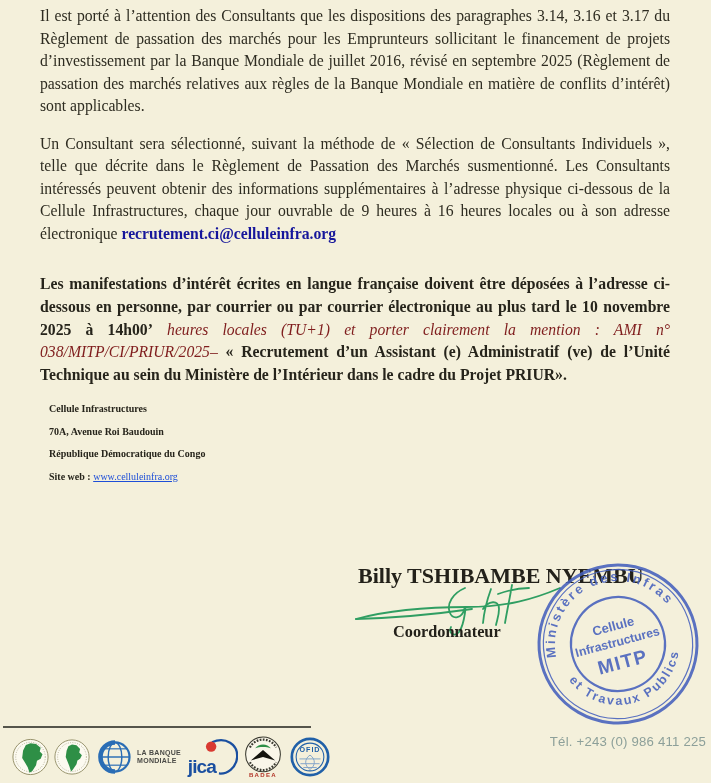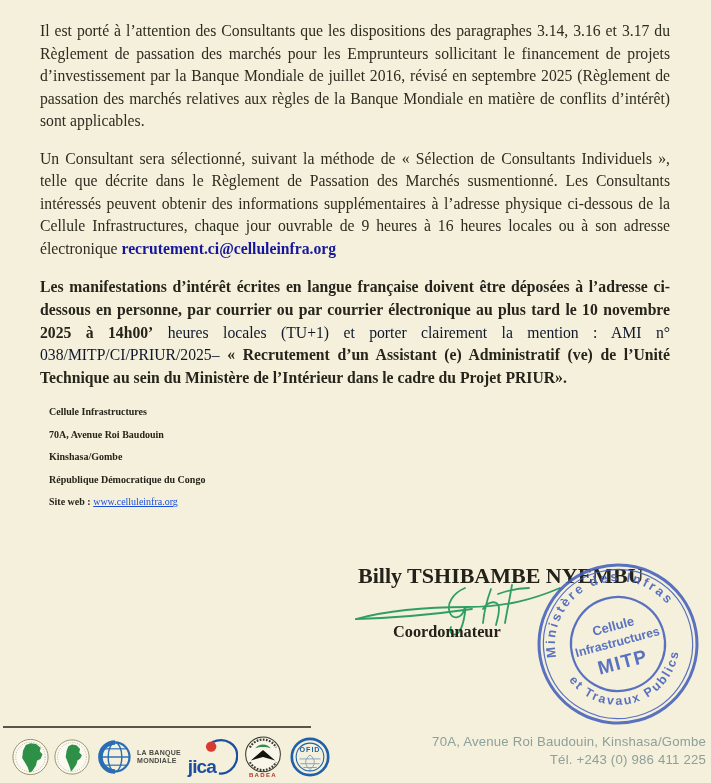--- a/index.html
+++ b/index.html
@@ -7,24 +7,24 @@
     position:relative; width:711px; height:783px; overflow:hidden;
     background:#f4f0db;
     font-family:"Liberation Serif", serif;
     color:#2e2c21;
   }
   .content { position:absolute; left:40px; top:0; width:630px; }
   .para {
     font-size:15.7px; line-height:22.55px; text-align:justify;
     margin:0 0 15px 0;
   }
-  .para.first { margin-top:20px; }
-  .para.p2 { margin-bottom:16px; }
+  .para.first { margin-top:5px; }
+  .para.p2 { margin-bottom:28px; }
   .para.p3 { font-weight:bold; color:#26241b; margin-bottom:12px; }
-  .para.p3 .reg { font-weight:normal; color:#0f172a; }
+  .para.p3 .reg { font-weight:normal; color:#7f1d1d;font-style:italic; }
   .email-link { color:#16169b; font-weight:bold; text-decoration:none; }
   .contact-block { font-weight:bold; color:#26241b; font-size:10px; line-height:22.55px;margin-left:9px; }
   .web-link { color:#1d4ed8; font-weight:normal; text-decoration:underline; }
 
   .sig-name { position:absolute; left:358px; top:563px; font-weight:bold; font-size:22px; color:#23211a; white-space:nowrap; }
   .sig-svg  { position:absolute; left:352px; top:578px; }
   .sig-title{ position:absolute; left:393px; top:622px; font-weight:bold; font-size:16.3px; color:#23211a; }
 
   .stamp-svg { position:absolute; left:520px; top:559px; opacity:0.88; }
   .stamp-svg text, .stamp-svg textPath { font-family:"Liberation Sans", sans-serif; }
@@ -47,21 +47,20 @@
   <div class="content">
     <p class="para first"><span>Il est porté à l’attention des Consultants que les dispositions des paragraphes 3.14, 3.16 et 3.17 du Règlement de passation des marchés pour les Emprunteurs sollicitant le financement de projets d’investissement par la Banque Mondiale de juillet 2016, révisé en septembre 2025 (Règlement de passation des marchés relatives aux règles de la Banque Mondiale en matière de conflits d’intérêt) sont applicables.</span></p>
 
     <p class="para p2"><span>Un Consultant sera sélectionné, suivant la méthode de « Sélection de Consultants Individuels », telle que décrite dans le Règlement de Passation des Marchés susmentionné. Les Consultants intéressés peuvent obtenir des informations supplémentaires à l’adresse physique ci-dessous de la Cellule Infrastructures, chaque jour ouvrable de 9 heures à 16 heures locales ou à son adresse électronique </span><a href="#" class="email-link">recrutement.ci@celluleinfra.org</a></p>
 
     <p class="para p3"><span>Les manifestations d’intérêt écrites en langue française doivent être déposées à l’adresse ci-dessous en personne, par courrier ou par courrier électronique au plus tard le 10 novembre 2025 à 14h00’</span><span class="reg"> heures locales (TU+1) et porter clairement la mention : AMI n° 038/MITP/CI/PRIUR/2025– </span><span>« Recrutement d’un Assistant (e) Administratif (ve) de l’Unité Technique au sein du Ministère de l’Intérieur dans le cadre du Projet PRIUR».</span></p>
 
     <div class="contact-block">
       <div>Cellule Infrastructures</div>
       <div>70A, Avenue Roi Baudouin</div>
-      <div>Kinshasa/Gombe</div>
       <div>République Démocratique du Congo</div>
       <div><span>Site web : </span><a href="#" class="web-link">www.celluleinfra.org</a></div>
     </div>
   </div>
 
   <div class="sig-name">Billy TSHIBAMBE NYEMBU</div>
 
   <svg class="sig-svg" width="215" height="58" viewBox="0 0 215 58">
     <g fill="none" stroke="#2f9e62" stroke-width="1.8" stroke-linecap="round">
       <path d="M4,41 C30,34 70,29 115,29 C155,29 182,21 208,10"></path>
@@ -138,17 +137,16 @@
       <circle cx="23" cy="23" r="14.5" fill="none" stroke="#2060a8" stroke-width="1.1"></circle>
       <text x="23" y="18" text-anchor="middle" font-family="Liberation Sans, sans-serif" font-size="7.5" font-weight="bold" fill="#2060a8" letter-spacing="1">OFID</text>
       <g stroke="#7fa3c8" stroke-width="1" fill="none">
         <path d="M12,25 H34 M13,30 H33 M16,34 H30"></path>
         <path d="M23,21 C17,25 17,32 23,36 C29,32 29,25 23,21"></path>
       </g>
     </svg>
   </div>
 
   <div class="footer-right">
-    <div>70A,  Avenue Roi Baudouin, Kinshasa/Gombe</div>
     <div>Tél. +243 (0) 986 411 225</div>
   </div>
 
 </div>
 
 </body></html>

